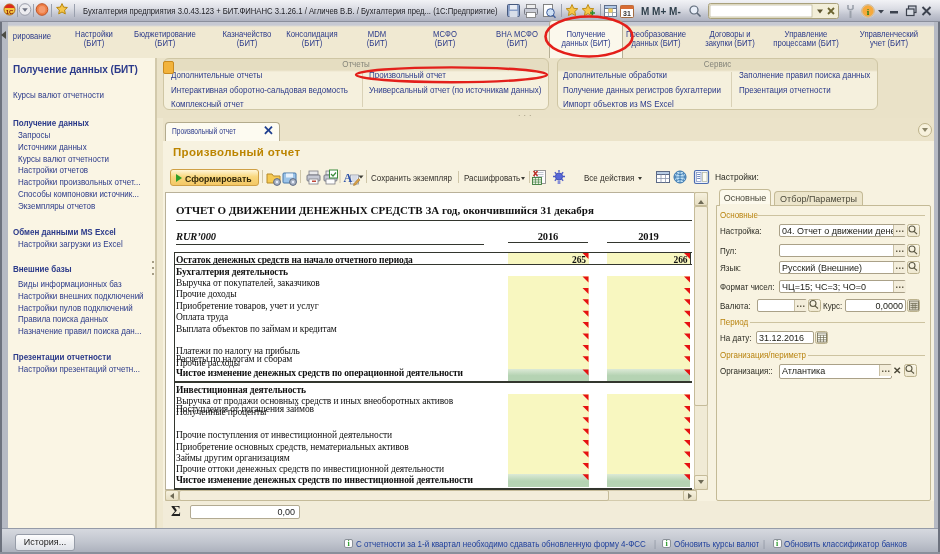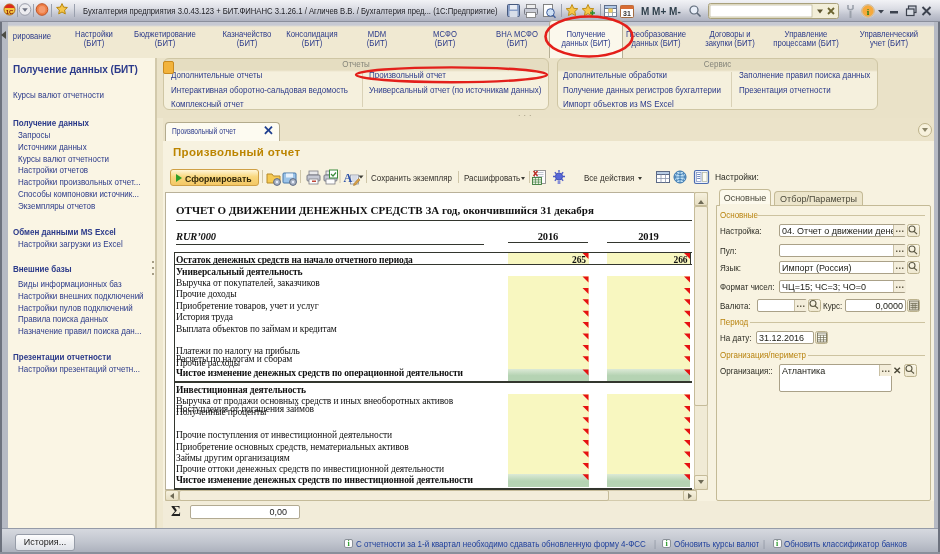--- a/index.html
+++ b/index.html
@@ -284,27 +284,27 @@
 <div class="hl" style="left:173.5px;top:251.5px;width:518px;height:1.5px"></div>
 <div class="yc" style="left:508px;top:253px;width:80.5px;height:11px"></div>
 <div class="yc" style="left:607px;top:253px;width:83px;height:11px"></div>
 <div class="rr b" style="top:254.5px">Остаток денежных средств на начало отчетного периода</div>
 <div class="rr b" style="left:508px;top:254.5px;width:78px;text-align:right">265</div>
 <div class="rr b" style="left:607px;top:254.5px;width:80.5px;text-align:right">266</div>
 <div class="hl" style="left:173.5px;top:264px;width:518px;height:1.4px"></div>
 <div class="hl" style="left:173.5px;top:251.5px;width:1.2px;height:238.5px"></div>
 <div class="hl" style="left:690.3px;top:251.5px;width:1.2px;height:13.9px"></div>
 
-<div class="rr b" style="top:266.5px">Универсальный деятельность</div>
+<div class="rr b" style="top:266.5px">Бухгалтерия деятельность</div>
 <div class="yc" style="left:508px;top:276px;width:80.5px;height:93px"></div>
 <div class="yc" style="left:607px;top:276px;width:83px;height:93px"></div>
 <div class="rr" style="top:278px">Выручка от покупателей, заказчиков</div>
 <div class="rr" style="top:289.4px">Прочие доходы</div>
 <div class="rr" style="top:300.8px">Приобретение товаров, учет и услуг</div>
-<div class="rr" style="top:312.2px">История труда</div>
+<div class="rr" style="top:312.2px">Оплата труда</div>
 <div class="rr" style="top:323.6px">Выплата объектов по займам и кредитам</div>
 <div class="rr" style="top:354px">Расчеты по налогам и сборам</div>
 <div class="rr" style="top:346.4px">Платежи по налогу на прибыль</div>
 <div class="rr" style="top:357.8px">Прочие расходы</div>
 <div class="gc" style="left:508px;top:369px;width:80.5px;height:11.6px"></div>
 <div class="gc" style="left:607px;top:369px;width:83px;height:11.6px"></div>
 <div class="rr b" style="top:368px">Чистое изменение денежных средств по операционной деятельности</div>
 <div class="hl" style="left:173.5px;top:380.8px;width:518px;height:1.8px"></div>
 
 <div class="rr b" style="top:384.5px">Инвестиционная деятельность</div>
@@ -371,21 +371,21 @@
 
 <div class="a" style="left:165px;top:490px;width:532px;height:11px;background:#f0ead5;border:1px solid #d4cbad;box-sizing:border-box"></div>
 <div class="sbtn" style="left:165px;top:490px;width:14px;height:11px"></div>
 <div class="a" style="left:169.5px;top:492.5px;width:0;height:0;border-top:3px solid transparent;border-bottom:3px solid transparent;border-right:4px solid #6e6a56"></div>
 <div class="sbtn" style="left:683px;top:490px;width:14px;height:11px"></div>
 <div class="a" style="left:687.5px;top:492.5px;width:0;height:0;border-top:3px solid transparent;border-bottom:3px solid transparent;border-left:4px solid #6e6a56"></div>
 <div class="sbtn" style="left:179px;top:490px;width:430px;height:11px;background:#f3eddb"></div>
 
 <div class="a" style="left:163px;top:501px;width:771px;height:27px;background:#f2ecd9"></div>
 <div class="a b ser" style="left:171px;top:503px;font-size:15px">Σ</div>
-<div class="a" style="left:190px;top:505px;width:110px;height:14px;background:#fff;border:1px solid #b2aa92;border-radius:2px;box-sizing:border-box;text-align:right;padding-right:12px;line-height:13px">0,00</div>
+<div class="a" style="left:190px;top:505px;width:110px;height:14px;background:#fff;border:1px solid #b2aa92;border-radius:2px;box-sizing:border-box;text-align:right;padding-right:4px;line-height:13px">0,00</div>
 
 <style>
 .sl{position:absolute;font-size:9px;color:#2c2c24;white-space:nowrap;transform:scaleX(.89);transform-origin:0 0}
 .inp{position:absolute;background:#fff;border:1px solid #aaa188;border-radius:2px;box-sizing:border-box;font-size:9px;color:#1c1c14;line-height:11px;padding:1px 2px;white-space:nowrap;overflow:hidden}
 .qbtn{position:absolute;width:13px;height:13px;background:linear-gradient(#fbf7e8,#efe8d0);border:1px solid #bcb28e;border-radius:2.5px;box-sizing:border-box}
 .ogrp{position:absolute;font-size:9px;color:#b8830f;white-space:nowrap;transform:scaleX(.89);transform-origin:0 0}
 .grule{position:absolute;height:1px;background:#cdc3a0}
 .chip{position:absolute;width:12px;height:11px;background:#f3edda;border-left:1px solid #c9c0a4;font-size:9px;color:#55503c;text-align:center;line-height:8px;font-weight:bold;letter-spacing:0.5px}
 
 </style>
@@ -400,21 +400,21 @@
 <div class="grule" style="left:758px;top:214.5px;width:167px"></div>
 <div class="sl" style="left:720px;top:226px">Настройка:</div>
 <div class="inp" style="left:779px;top:224px;width:127px;height:13px">04. Отчет о движении денежн</div>
 <div class="chip" style="left:893px;top:225px">...</div>
 <div class="qbtn" style="left:907px;top:224px"></div>
 <div class="sl" style="left:720px;top:246px">Пул:</div>
 <div class="inp" style="left:779px;top:244px;width:127px;height:13px"></div>
 <div class="chip" style="left:893px;top:245px">...</div>
 <div class="qbtn" style="left:907px;top:244px"></div>
 <div class="sl" style="left:720px;top:262.5px">Язык:</div>
-<div class="inp" style="left:779px;top:260.5px;width:127px;height:13px">Импорт (Россия)</div>
+<div class="inp" style="left:779px;top:260.5px;width:127px;height:13px">Русский (Внешние)</div>
 <div class="chip" style="left:893px;top:261.5px">...</div>
 <div class="qbtn" style="left:907px;top:260.5px"></div>
 <div class="sl" style="left:720px;top:282px">Формат чисел:</div>
 <div class="inp" style="left:779px;top:280px;width:127px;height:13px">ЧЦ=15; ЧС=3; ЧО=0</div>
 <div class="chip" style="left:893px;top:281px">...</div>
 <div class="sl" style="left:720px;top:300.5px">Валюта:</div>
 <div class="inp" style="left:757px;top:298.5px;width:50px;height:13px"></div>
 <div class="chip" style="left:794px;top:299.5px">...</div>
 <div class="qbtn" style="left:808px;top:298.5px"></div>
 <div class="sl" style="left:823px;top:300.5px">Курс:</div>
@@ -423,21 +423,21 @@
 
 <div class="ogrp" style="left:720px;top:316.5px">Период</div>
 <div class="grule" style="left:750px;top:321.5px;width:175px"></div>
 <div class="sl" style="left:720px;top:333px">На дату:</div>
 <div class="inp" style="left:756px;top:330.5px;width:58px;height:13px">31.12.2016</div>
 <div class="qbtn" style="left:815px;top:330.5px"></div>
 
 <div class="ogrp" style="left:720px;top:350px">Организация/периметр</div>
 <div class="grule" style="left:808px;top:355px;width:117px"></div>
 <div class="sl" style="left:720px;top:366px">Организация::</div>
-<div class="inp" style="left:779px;top:363.5px;width:113px;height:28px">Атлантика</div>
+<div class="inp" style="left:779px;top:363.5px;width:113px;height:15px">Атлантика</div>
 <div class="chip" style="left:879px;top:364.5px">...</div>
 <div class="a" style="left:893px;top:364.5px;width:10px;height:11px;font-size:10px;font-weight:bold;color:#4c4838">✕</div>
 <div class="qbtn" style="left:904px;top:363.5px"></div>
 
 <svg class="a" style="left:0;top:0;pointer-events:none" width="940" height="554" viewBox="0 0 940 554">
  <g stroke="#5c5844" stroke-width="1.1" fill="none">
   <circle cx="912" cy="229" r="3"></circle>
       <line x1="914" y1="231.4" x2="917" y2="234"></line>
   <circle cx="912" cy="249" r="3"></circle>
       <line x1="914" y1="251.4" x2="917" y2="254"></line>

